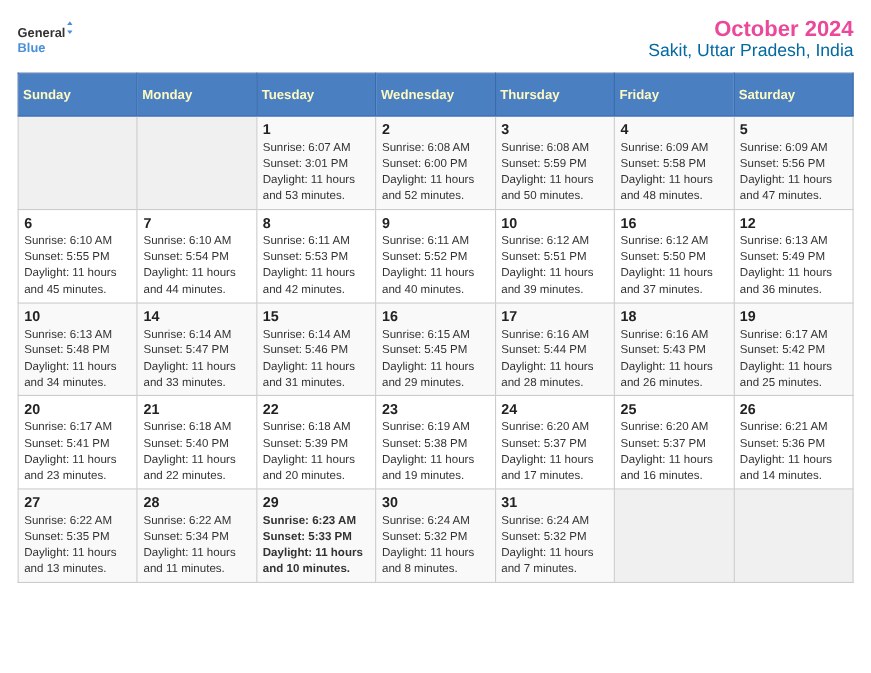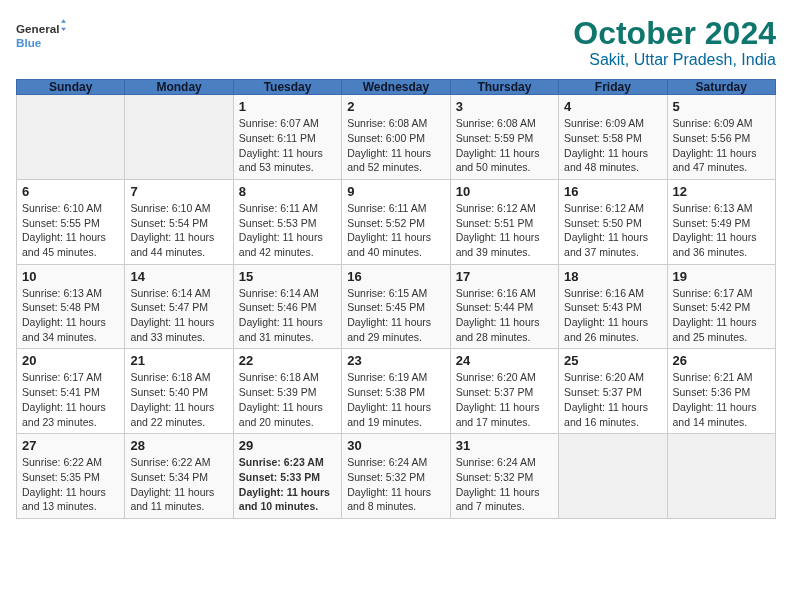--- a/index.html
+++ b/index.html
@@ -18,40 +18,40 @@
     }
     .logo {
       display: flex;
       align-items: flex-start;
       gap: 4px;
     }
     .title-block {
       text-align: right;
     }
     .title-block h1 {
-      font-size: 32px;
+      font-size: 20px;
       font-weight: bold;
-      color: #0f766e;
+      color: #ec4899;
       line-height: 1.1;
     }
     .title-block h2 {
       font-size: 16px;
       font-weight: normal;
       color: #0369a1;
     }
     .calendar {
       width: 100%;
       border-collapse: collapse;
       font-size: 11px;
     }
     .calendar thead th {
       background: #4a7fc1;
-      color: #0f172a;
-      padding: 0 4px;
-      text-align: center;
+      color: #fef9c3;
+      padding: 12px 4px;
+      text-align: left;
       font-size: 12px;
       font-weight: bold;
       border: 1px solid #3a6aad;
     }
     .calendar tbody td {
       border: 1px solid #ccc;
       vertical-align: top;
       padding: 4px 5px;
       width: 108px;
       min-height: 80px;
@@ -106,21 +106,21 @@
         <th>Saturday</th>
       </tr>
   </thead>
   <tbody id="calendar-body">
   <tr>
         <td class="empty-cell"></td>
         <td class="empty-cell"></td>
         <td>
           <div class="day-number">1</div>
           <div class="day-info" style="white-space: pre-line;">Sunrise: 6:07 AM
-Sunset: 6:11 PM
+Sunset: 3:01 PM
 Daylight: 11 hours and 53 minutes.</div>
         </td>
         <td>
           <div class="day-number">2</div>
           <div class="day-info" style="white-space: pre-line;">Sunrise: 6:08 AM
 Sunset: 6:00 PM
 Daylight: 11 hours and 52 minutes.</div>
         </td>
         <td>
           <div class="day-number">3</div>

